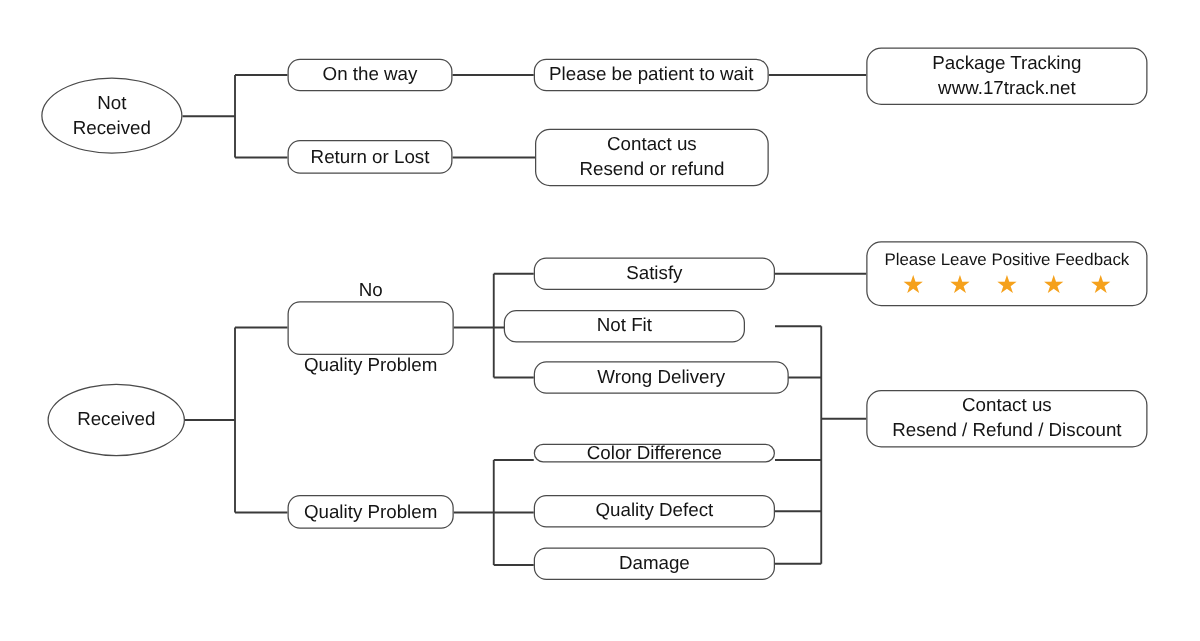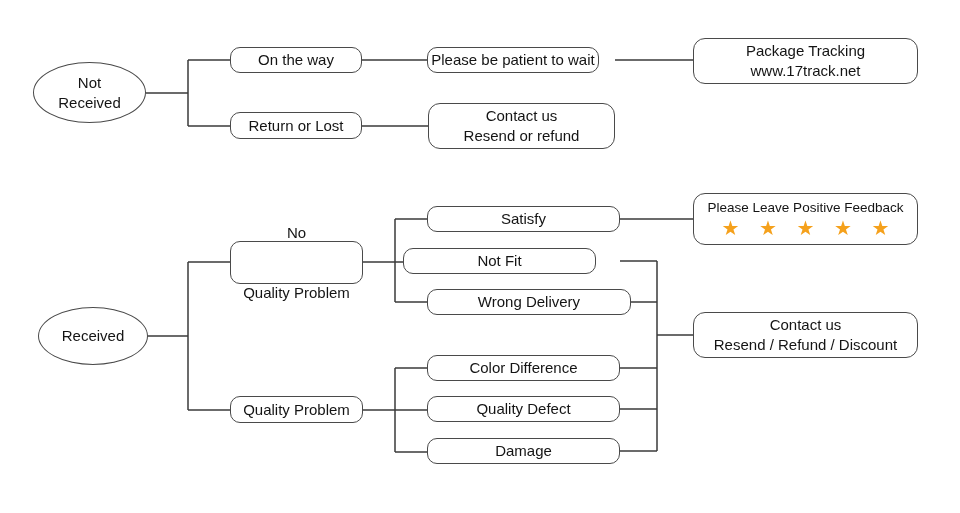--- a/index.html
+++ b/index.html
@@ -96,21 +96,21 @@
   </div>
 
   <div class="node rect" style="left:230px; top:47px; width:132px; height:26px;">
     <span>On the way</span>
   </div>
 
   <div class="node rect" style="left:230px; top:112px; width:132px; height:27px;">
     <span>Return or Lost</span>
   </div>
 
-  <div class="node rect" style="left:427px; top:47px; width:172px; height:26px;">
+  <div class="node rect" style="left:427px; top:47px; width:188px; height:26px;">
     <span>Please be patient to wait</span>
   </div>
 
   <div class="node rect-lg" style="left:428px; top:103px; width:187px; height:46px;">
     <span>Contact us</span>
     <span>Resend or refund</span>
   </div>
 
   <div class="node rect-lg" style="left:693px; top:38px; width:225px; height:46px;">
     <span>Package Tracking</span>
@@ -135,21 +135,21 @@
   </div>
 
   <div class="node rect" style="left:403px; top:248px; width:193px; height:26px;">
     <span>Not Fit</span>
   </div>
 
   <div class="node rect" style="left:427px; top:289px; width:204px; height:26px;">
     <span>Wrong Delivery</span>
   </div>
 
-  <div class="node rect" style="left:427px; top:355px; width:193px; height:26px;">
+  <div class="node rect" style="left:427px; top:355px; width:193px; height:15px;">
     <span>Color Difference</span>
   </div>
 
   <div class="node rect" style="left:427px; top:396px; width:193px; height:26px;">
     <span>Quality Defect</span>
   </div>
 
   <div class="node rect" style="left:427px; top:438px; width:193px; height:26px;text-align:center;">
     <span>Damage</span>
   </div>

